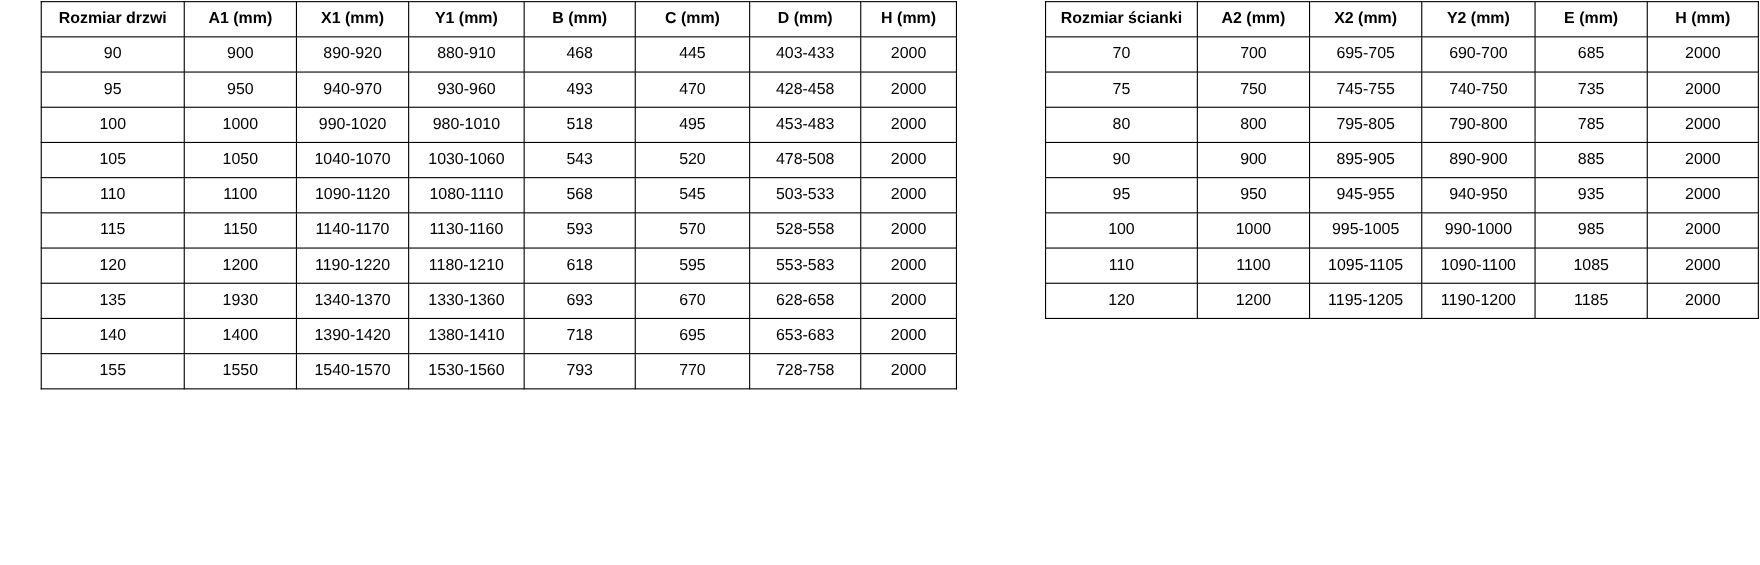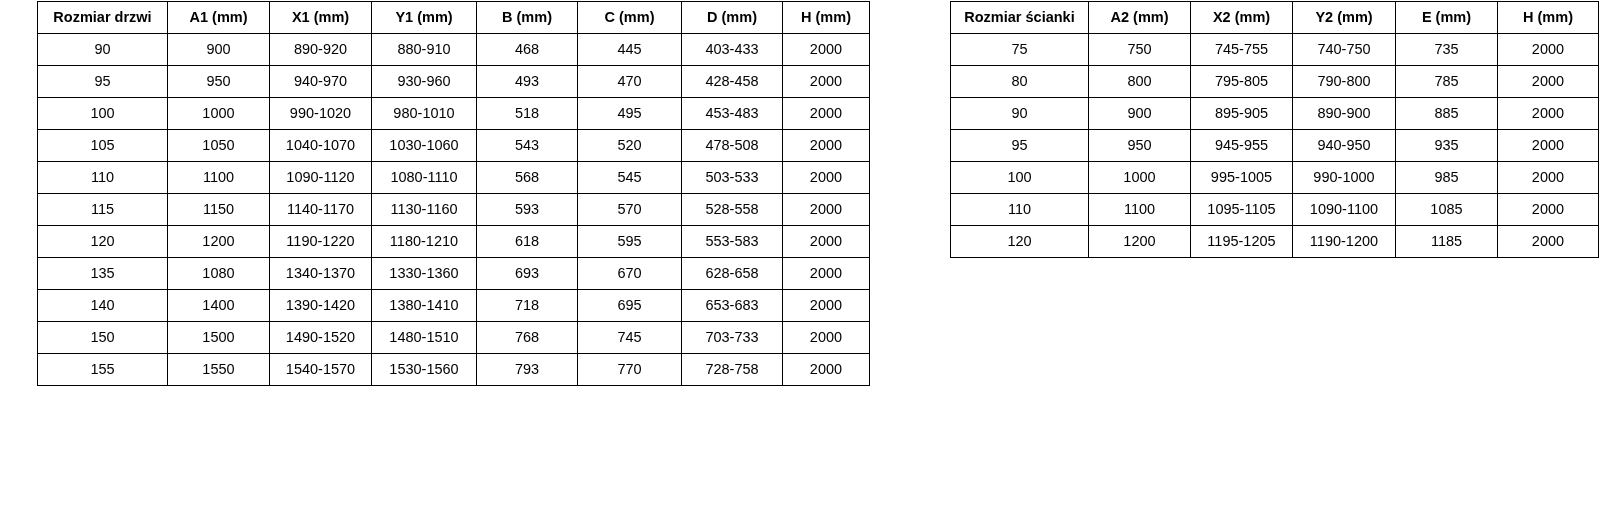--- a/index.html
+++ b/index.html
@@ -145,49 +145,39 @@
           <td>1200</td>
           <td>1190-1220</td>
           <td>1180-1210</td>
           <td>618</td>
           <td>595</td>
           <td>553-583</td>
           <td>2000</td>
         </tr>
         <tr>
           <td>135</td>
-          <td>1080</td>
+          <td>1930</td>
           <td>1340-1370</td>
           <td>1330-1360</td>
           <td>693</td>
           <td>670</td>
           <td>628-658</td>
           <td>2000</td>
         </tr>
         <tr>
           <td>140</td>
           <td>1400</td>
           <td>1390-1420</td>
           <td>1380-1410</td>
           <td>718</td>
           <td>695</td>
           <td>653-683</td>
           <td>2000</td>
         </tr>
         <tr>
-          <td>150</td>
-          <td>1500</td>
-          <td>1490-1520</td>
-          <td>1480-1510</td>
-          <td>768</td>
-          <td>745</td>
-          <td>703-733</td>
-          <td>2000</td>
-        </tr>
-        <tr>
           <td>155</td>
           <td>1550</td>
           <td>1540-1570</td>
           <td>1530-1560</td>
           <td>793</td>
           <td>770</td>
           <td>728-758</td>
           <td>2000</td>
         </tr>
       </tbody>
@@ -207,20 +197,28 @@
           <th>Rozmiar ścianki</th>
           <th>A2 (mm)</th>
           <th>X2 (mm)</th>
           <th>Y2 (mm)</th>
           <th>E (mm)</th>
           <th>H (mm)</th>
         </tr>
       </thead>
     <tbody>
         <tr>
+          <td>70</td>
+          <td>700</td>
+          <td>695-705</td>
+          <td>690-700</td>
+          <td>685</td>
+          <td>2000</td>
+        </tr>
+        <tr>
           <td>75</td>
           <td>750</td>
           <td>745-755</td>
           <td>740-750</td>
           <td>735</td>
           <td>2000</td>
         </tr>
         <tr>
           <td>80</td>
           <td>800</td>

